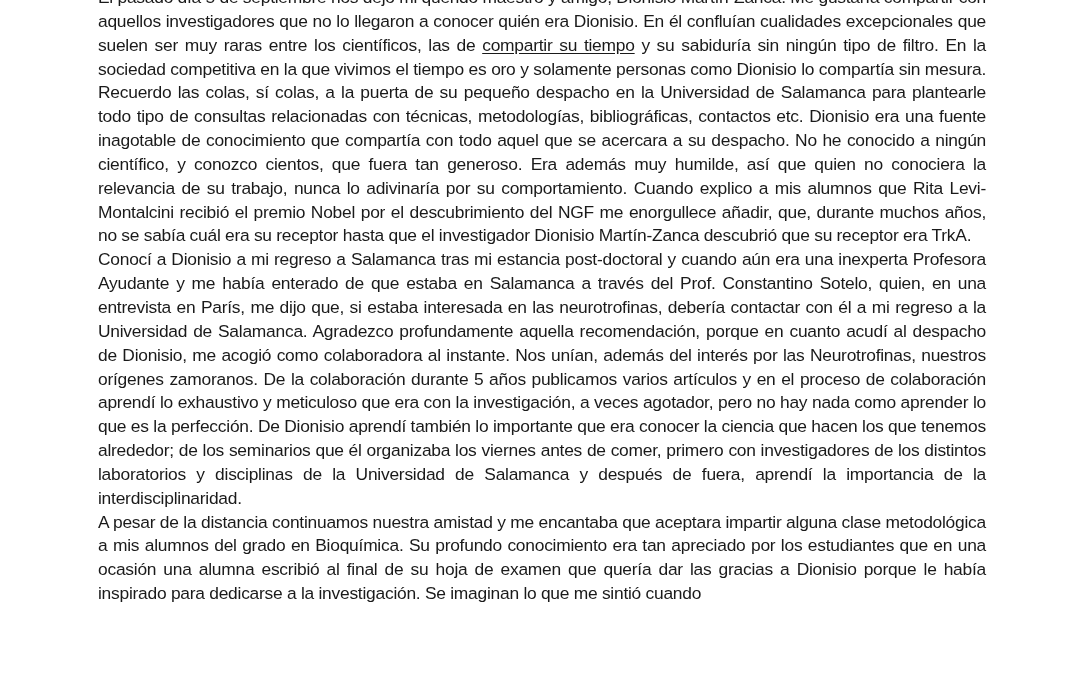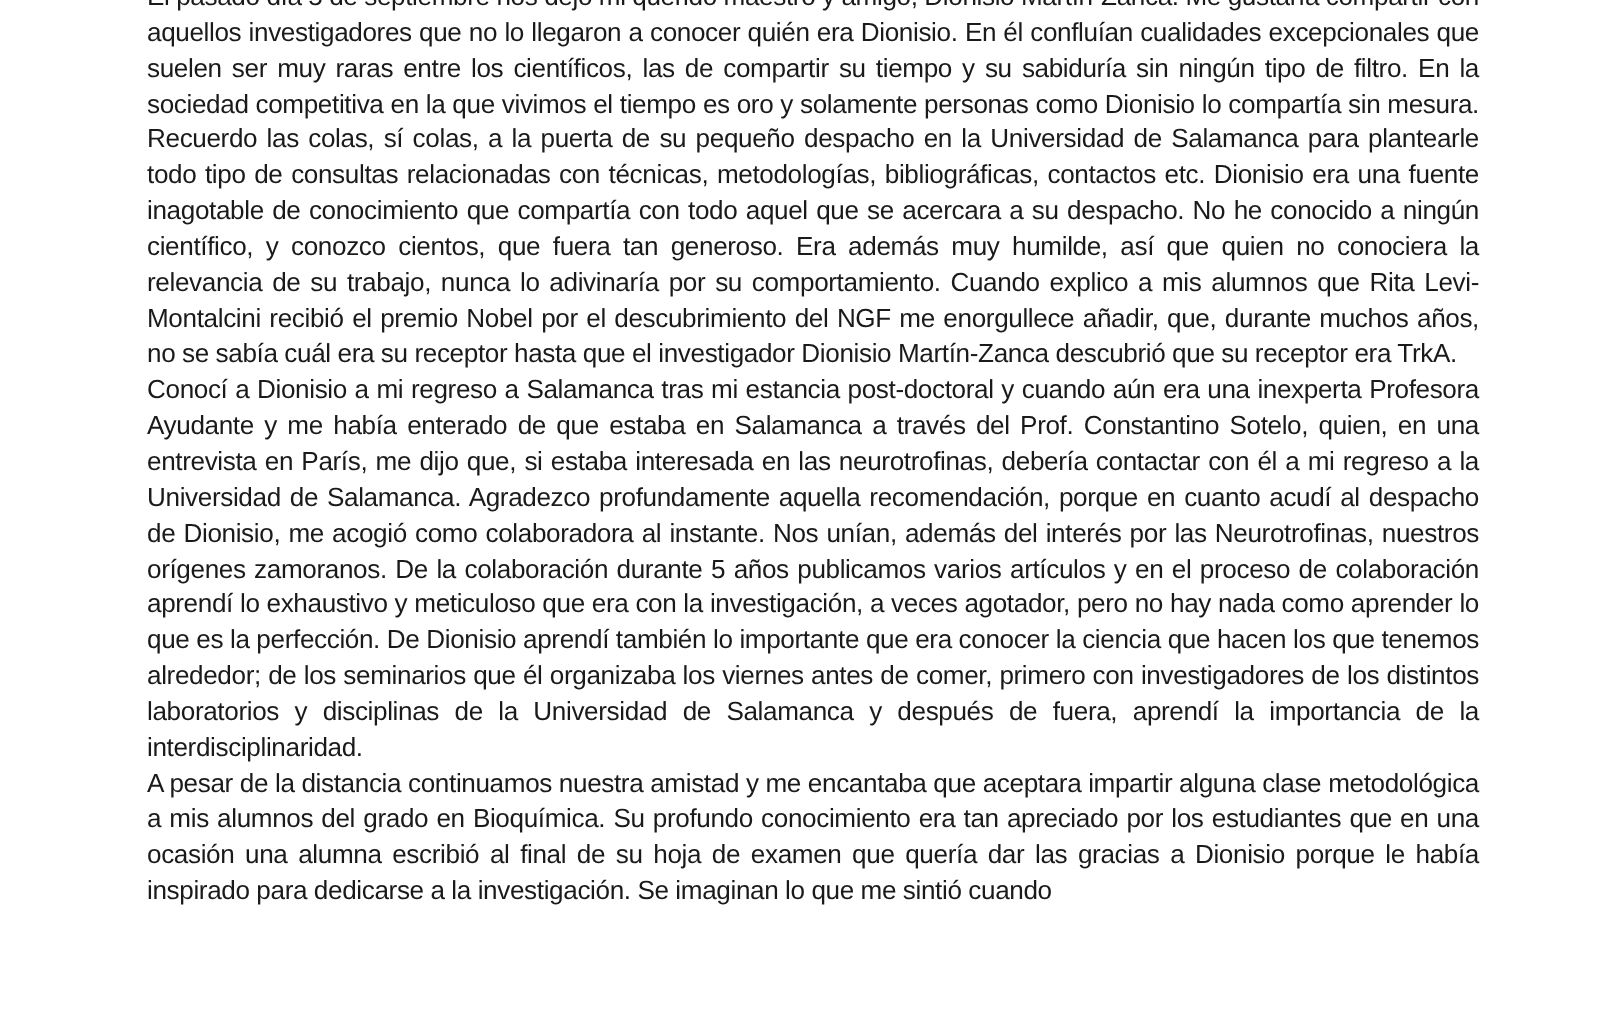--- a/index.html
+++ b/index.html
@@ -33,20 +33,21 @@
     font-size: 17.4px;
     line-height: 23.85px;
     text-align: justify;
     text-justify: inter-word;
     letter-spacing: -0.24px;
     word-spacing: -0.1px;
     -webkit-font-smoothing: antialiased;
   }
   
   .u {
+    text-decoration: underline;
     text-underline-offset: 2px;
   }
 </style>
 </head>
 <body>
 
 <div id="page">
   <div id="doc-body">
 
     <p class="para"><span>El pasado día 5 de septiembre nos dejó mi querido maestro y amigo, Dionisio Martín-Zanca. Me gustaría compartir con aquellos investigadores que no lo llegaron a conocer quién era Dionisio. En él confluían cualidades excepcionales que suelen ser muy raras entre los científicos, las de </span><span class="u">compartir su tiempo</span><span> y su sabiduría sin ningún tipo de filtro. En la sociedad competitiva en la que vivimos el tiempo es oro y solamente personas como Dionisio lo compartía sin mesura. Recuerdo las colas, sí colas, a la puerta de su pequeño despacho en la Universidad de Salamanca para plantearle todo tipo de consultas relacionadas con técnicas, metodologías, bibliográficas, contactos etc. Dionisio era una fuente inagotable de conocimiento que compartía con todo aquel que se acercara a su despacho. No he conocido a ningún científico, y conozco cientos, que fuera tan generoso. Era además muy humilde, así que quien no conociera la relevancia de su trabajo, nunca lo adivinaría por su comportamiento. Cuando explico a mis alumnos que Rita Levi-Montalcini recibió el premio Nobel por el descubrimiento del NGF me enorgullece añadir, que, durante muchos años, no se sabía cuál era su receptor hasta que el investigador Dionisio Martín-Zanca descubrió que su receptor era TrkA.</span></p>

